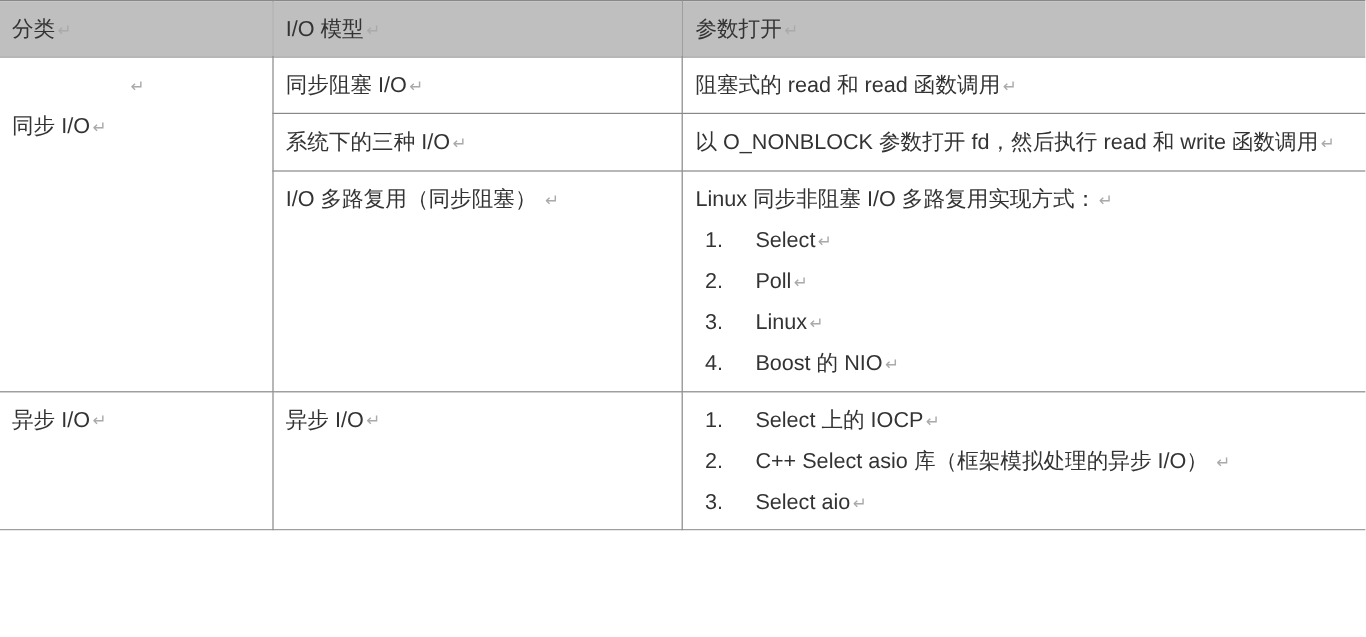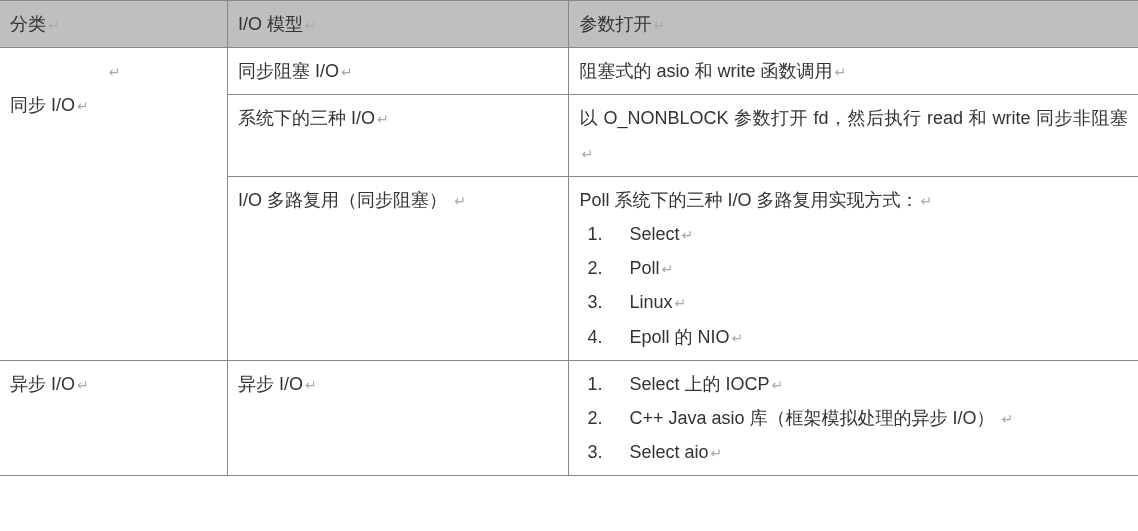--- a/index.html
+++ b/index.html
@@ -105,76 +105,76 @@
 
     <tr>
       <td rowspan="3">
         <div class="blank-ret"><span class="ret">↵</span></div>
         <div><span>同步 I/O</span><span class="ret">↵</span></div>
       </td>
       <td>
         <span>同步阻塞 I/O</span><span class="ret">↵</span>
       </td>
       <td>
-        <span>阻塞式的 asio 和 write 函数调用</span><span class="ret">↵</span>
+        <span>阻塞式的 read 和 read 函数调用</span><span class="ret">↵</span>
       </td>
     </tr>
 
     <tr>
       <td>
         <span>系统下的三种 I/O</span><span class="ret">↵</span>
       </td>
       <td class="cell-text">
-        <span>以 O_NONBLOCK 参数打开 </span><span class="underline-red">fd</span><span>，然后执行 read 和 write 同步非阻塞</span><span class="ret">↵</span>
+        <span>以 O_NONBLOCK 参数打开 </span><span class="underline-red">fd</span><span>，然后执行 read 和 write 函数调用</span><span class="ret">↵</span>
       </td>
     </tr>
 
     <tr>
       <td>
         <span>I/O 多路复用（同步阻塞）</span> <span class="ret">↵</span>
       </td>
       <td>
-        <div><span>Poll 系统下的三种 I/O 多路复用实现方式：</span><span class="ret">↵</span></div>
+        <div><span>Linux 同步非阻塞 I/O 多路复用实现方式：</span><span class="ret">↵</span></div>
         <ol class="num">
           <li>
             <span class="num-label">1.</span>
             <span>Select</span><span class="item-ret">↵</span>
           </li>
           <li>
             <span class="num-label">2.</span>
             <span>Poll</span><span class="item-ret">↵</span>
           </li>
           <li>
             <span class="num-label">3.</span>
             <span class="underline-red">Linux</span><span class="item-ret">↵</span>
           </li>
           <li>
             <span class="num-label">4.</span>
-            <span>Epoll 的 NIO</span><span class="item-ret">↵</span>
+            <span>Boost 的 NIO</span><span class="item-ret">↵</span>
           </li>
         </ol>
       </td>
     </tr>
 
     <tr>
       <td>
         <span>异步 I/O</span><span class="ret">↵</span>
       </td>
       <td>
         <span>异步 I/O</span><span class="ret">↵</span>
       </td>
       <td>
         <ol class="num">
           <li>
             <span class="num-label">1.</span>
             <span>Select 上的 IOCP</span><span class="item-ret">↵</span>
           </li>
           <li>
             <span class="num-label">2.</span>
-            <span>C++ Java </span><span class="underline-red">asio</span><span> 库（框架模拟处理的异步 I/O）</span> <span class="item-ret">↵</span>
+            <span>C++ Select </span><span class="underline-red">asio</span><span> 库（框架模拟处理的异步 I/O）</span> <span class="item-ret">↵</span>
           </li>
           <li>
             <span class="num-label">3.</span>
             <span>Select </span><span class="underline-red">aio</span><span class="item-ret">↵</span>
           </li>
         </ol>
       </td>
     </tr>
   </tbody>
 </table>

